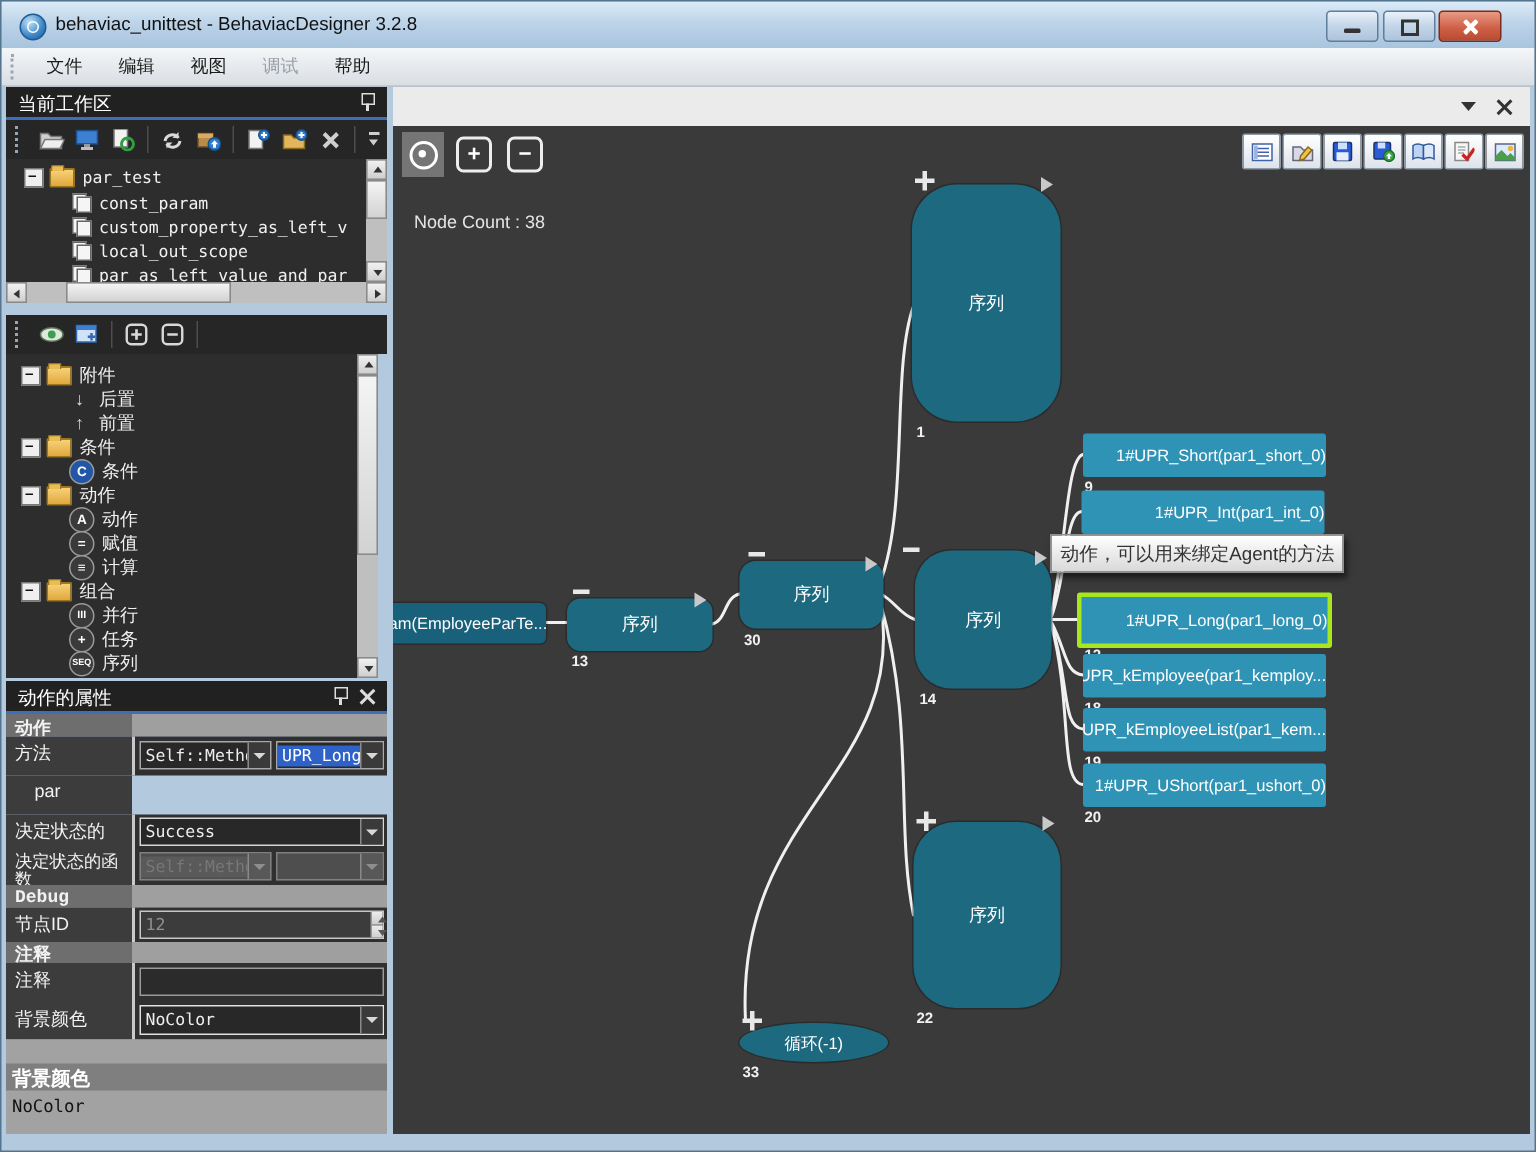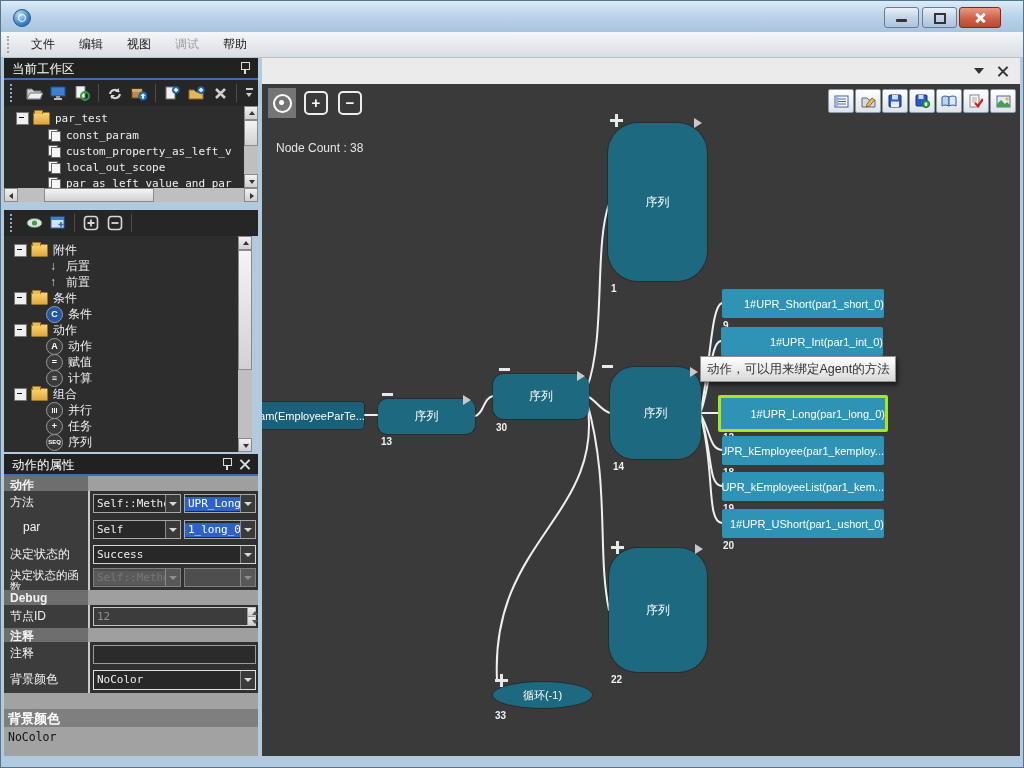--- a/index.html
+++ b/index.html
@@ -140,20 +140,21 @@
     font-size:12.5px;line-height:18px;z-index:6;white-space:nowrap}
   .edges{position:absolute;left:0;top:0;z-index:0}
 </style>
 </head>
 <body>
 
 <div class="frame"></div>
 
 <div class="titlebar">
   <span class="app-icon"></span>
+  <span class="wtitle">behaviac_unittest - BehaviacDesigner 3.2.8</span>
   <span class="winbtn min">
       <span class="glyph-minbar"></span>
     </span>
   <span class="winbtn res">
       <span class="glyph-restore"></span>
     </span>
   <span class="winbtn close">
       <span class="glyph-x"></span>
     </span>
 </div>
@@ -395,30 +396,20 @@
         <span class="cb"></span>
       </span>
     <span class="combo" style="left:94px;top:3px;width:72px;height:19px">
         <span class="cv sel">UPR_Long</span>
         <span class="cb"></span>
       </span>
   </span>
 </div>
 <div class="prow" style="top:517px;height:26px">
   <span class="plabel" style="padding-left:19px">par</span>
-  <span class="pval">
-    <span class="combo" style="left:3px;top:3px;width:88px;height:19px">
-        <span class="cv">Self</span>
-        <span class="cb"></span>
-      </span>
-    <span class="combo" style="left:94px;top:3px;width:72px;height:19px">
-        <span class="cv sel">1_long_0</span>
-        <span class="cb"></span>
-      </span>
-  </span>
 </div>
 <div class="prow" style="top:543px;height:23px">
   <span class="plabel">决定状态的</span>
   <span class="pval">
     <span class="combo" style="left:3px;top:2px;width:163px;height:19px;border-color:#d6d6d6">
         <span class="cv">Success</span>
         <span class="cb"></span>
       </span>
   </span>
 </div>
@@ -429,21 +420,21 @@
         <span class="cv sel">Self::Metho</span>
         <span class="cb"></span>
       </span>
     <span class="combo dis" style="left:94px;top:2px;width:72px;height:19px">
         <span class="cv"></span>
         <span class="cb"></span>
       </span>
   </span>
 </div>
 <div class="prow section" style="top:590px;height:15px">
-  <span class="plabel" style="padding-top:1px;font-family:Liberation Sans, sans-serif">Debug</span>
+  <span class="plabel" style="padding-top:1px;font-family:Liberation Mono, monospace">Debug</span>
     <span class="pval"></span>
 </div>
 <div class="prow" style="top:605px;height:23px">
   <span class="plabel">节点ID</span>
   <span class="pval">
     <span class="spinner" style="left:3px;top:2px;width:163px;height:19px">
       <input disabled="" value="12" style="">
       <span class="spinbtns">
           <span class="up"></span>
           <span class="dn"></span>

